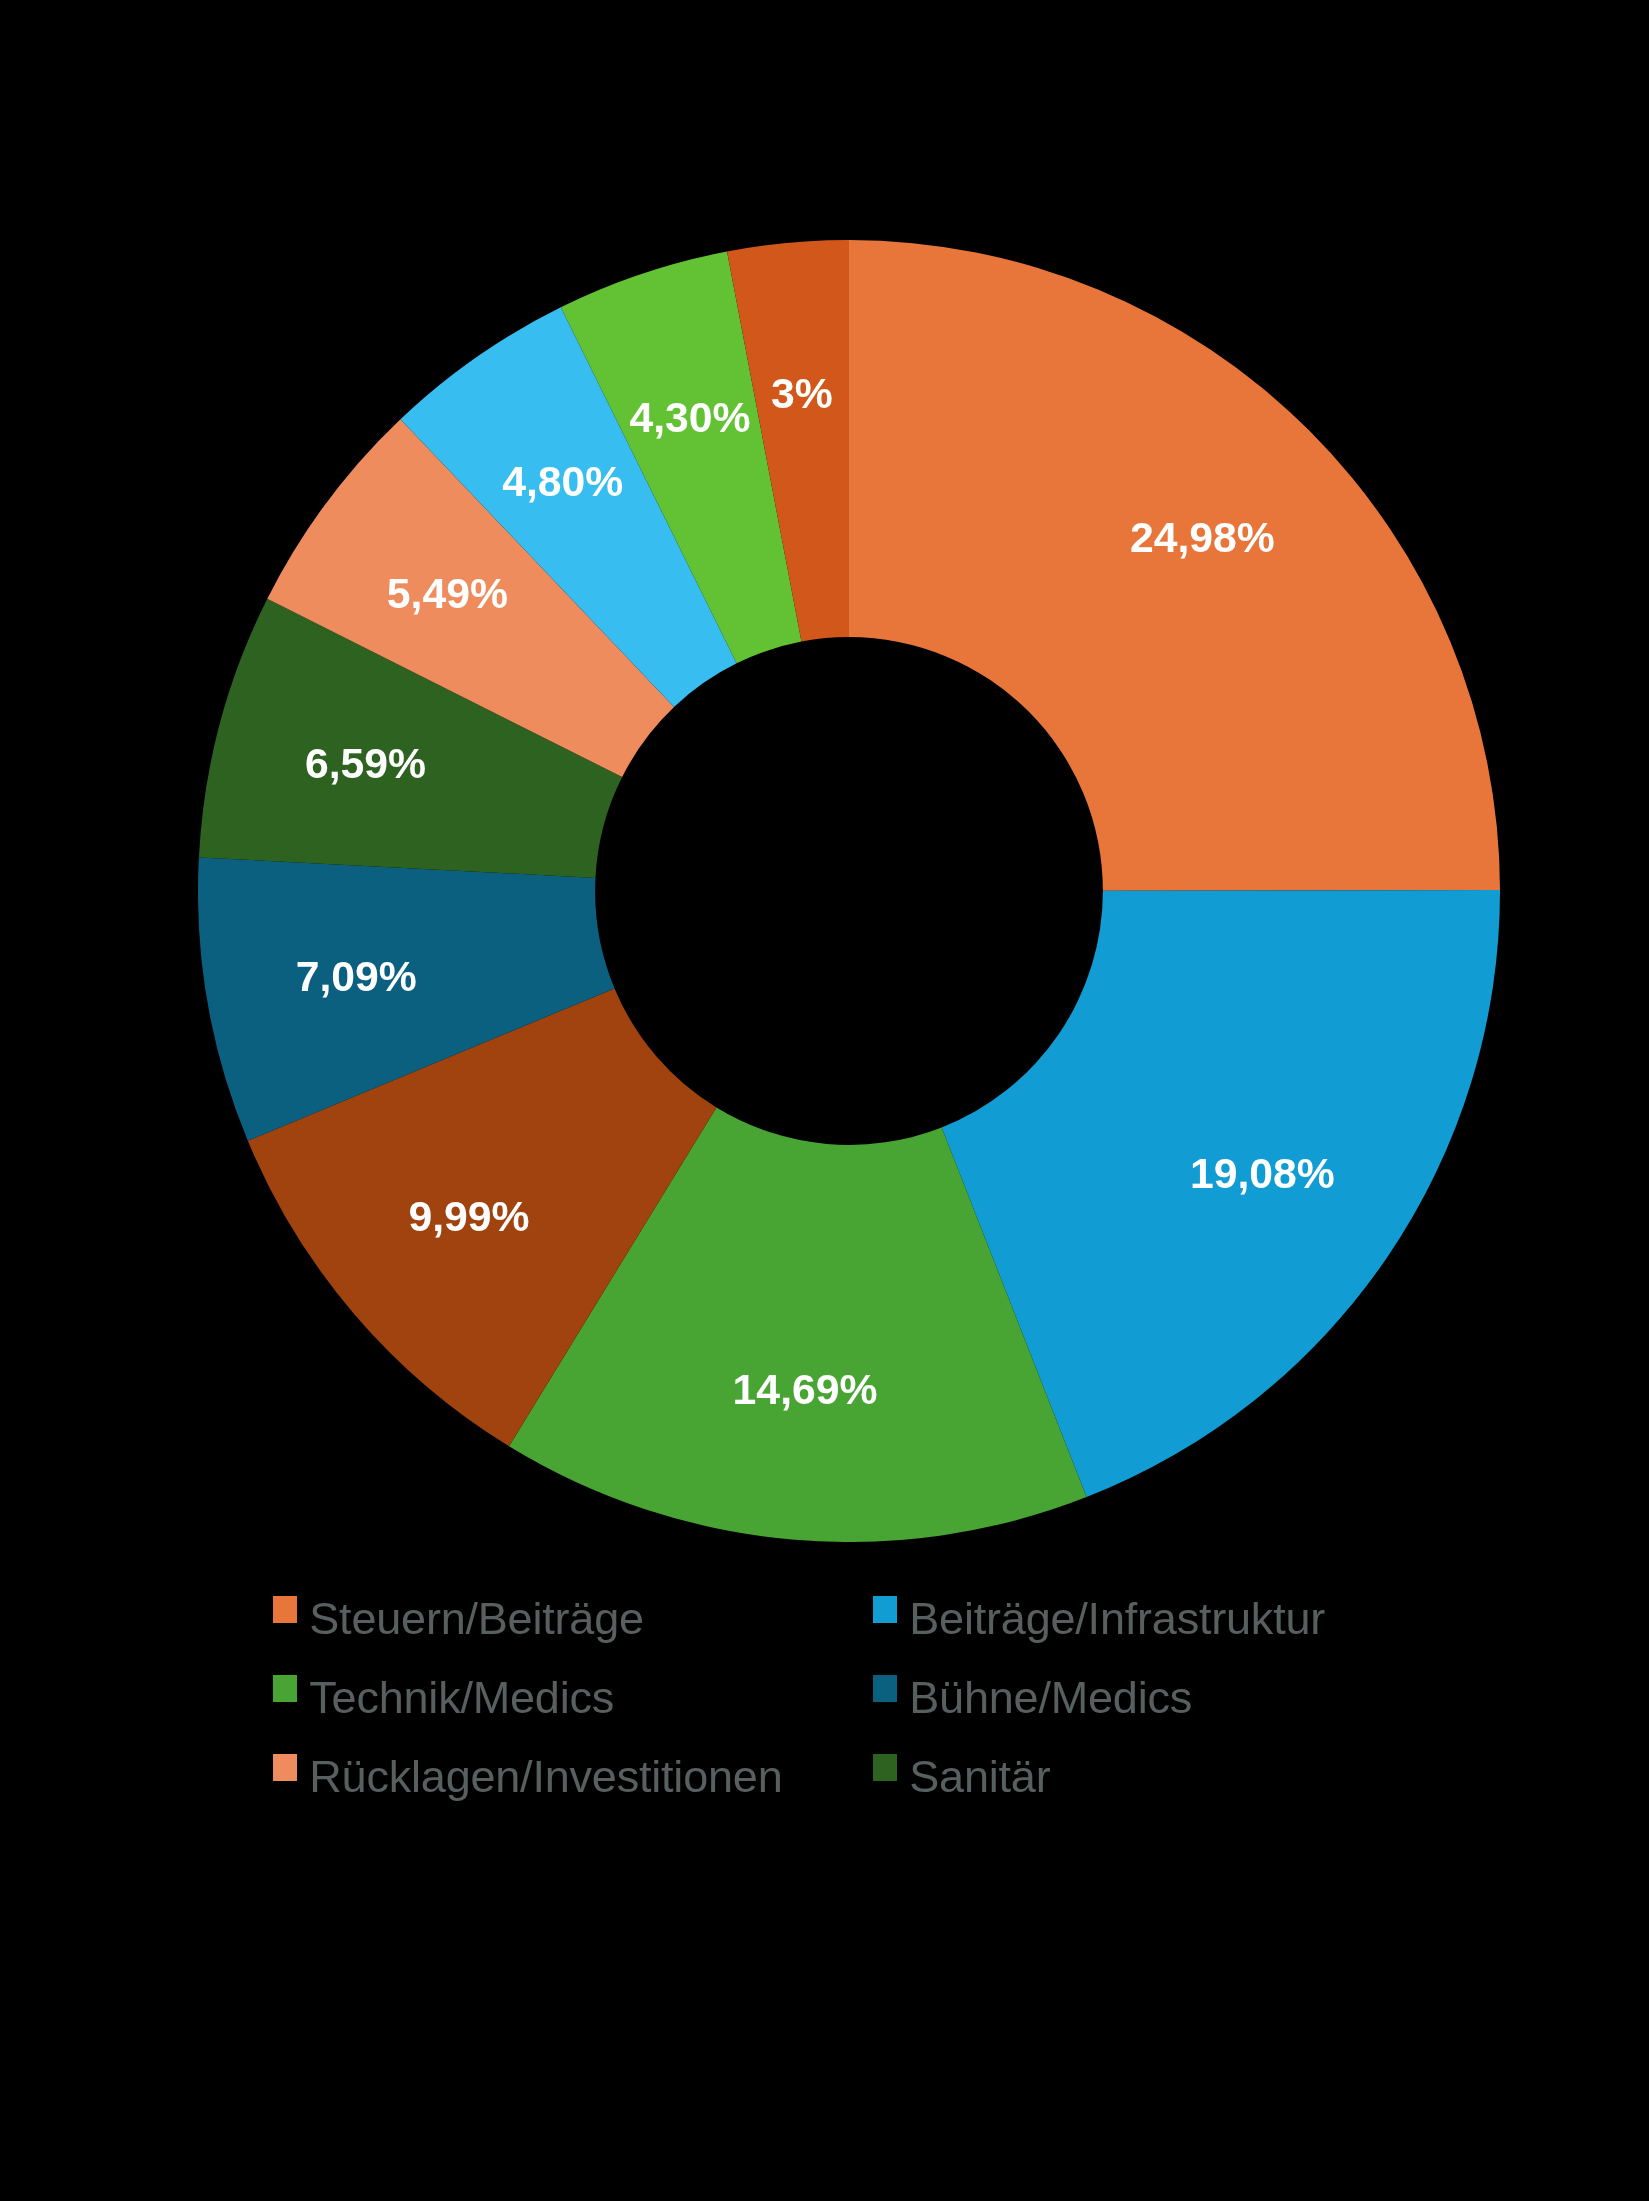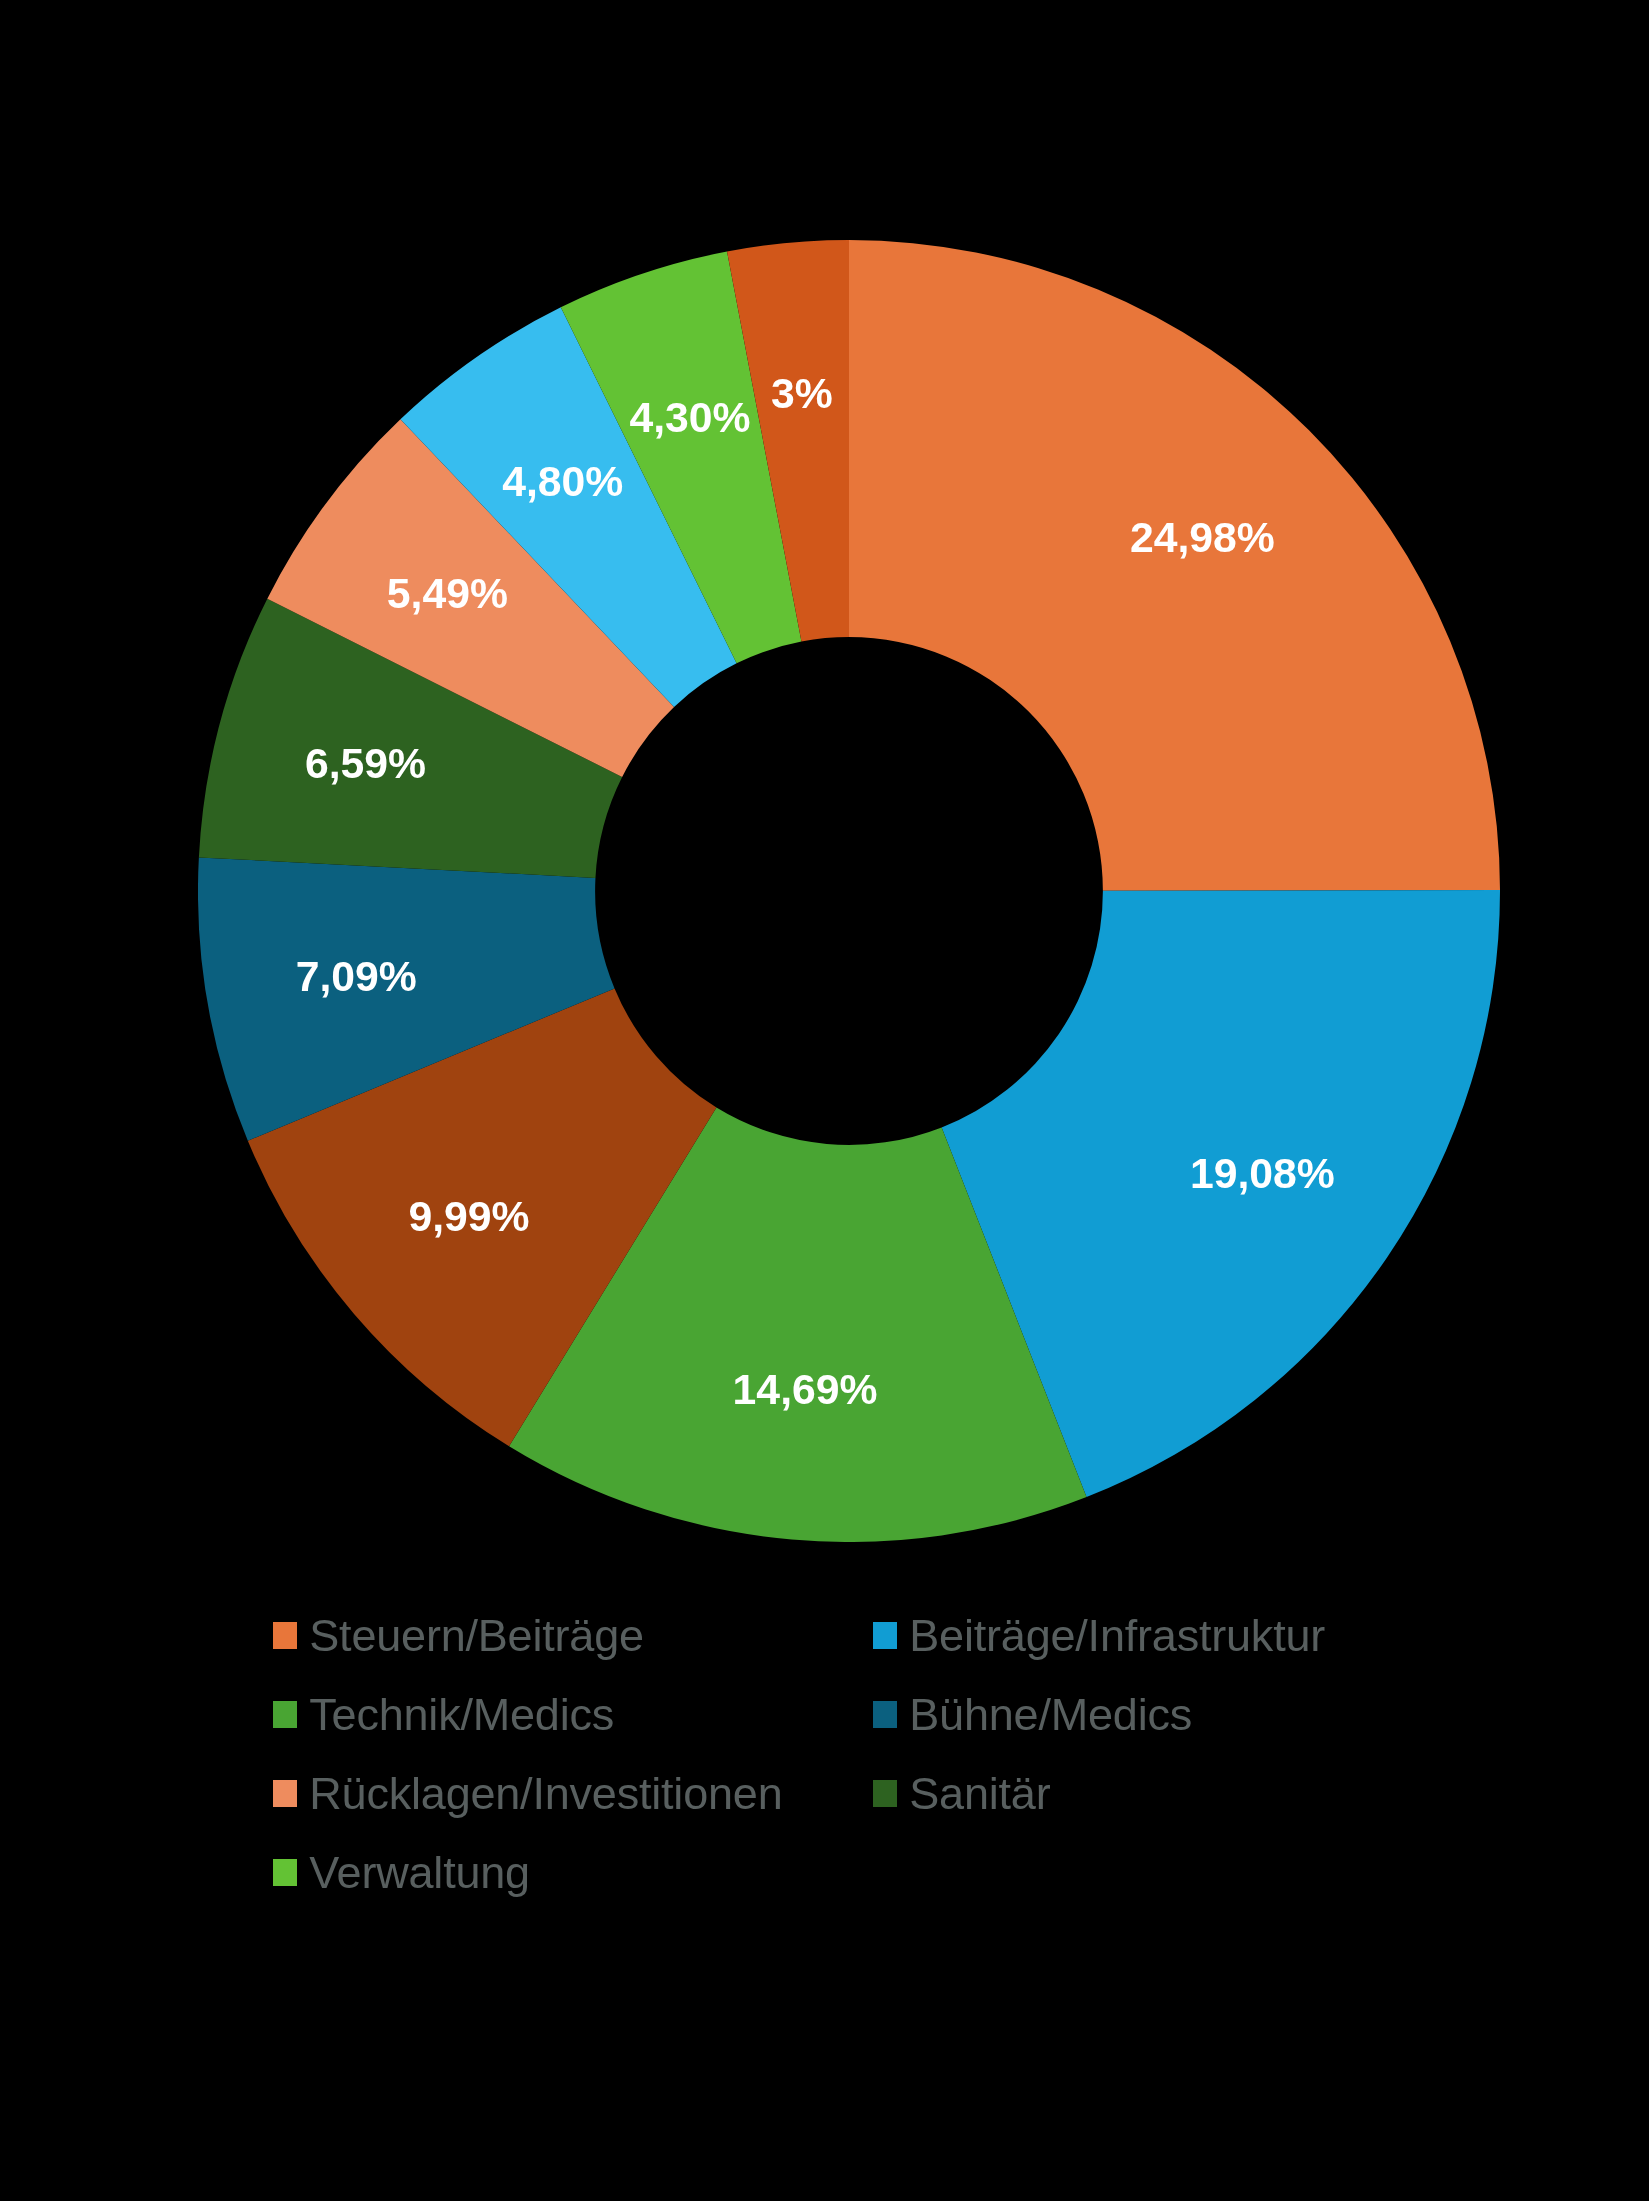--- a/index.html
+++ b/index.html
@@ -50,21 +50,20 @@
     left: 273px;
     top: 1596px;
     width: 1104px;
     display: grid;
     grid-template-columns: 600px 504px;
     grid-auto-rows: 79px;
     align-items: center;
   }
   .legend-item {
     display: flex;
-    align-items: center;
     height: 79px;
   }
   .legend-swatch {
     width: 23.6px;
     height: 27px;
     flex: 0 0 23.6px;
     margin-right: 12.7px;
     display: block;
   }
   .legend-label {
@@ -128,20 +127,16 @@
         <span class="legend-label">Bühne/Medics</span>
       </div>
       <div class="legend-item">
         <span class="legend-swatch" style="background: rgb(238, 140, 94);"></span>
         <span class="legend-label">Rücklagen/Investitionen</span>
       </div>
       <div class="legend-item">
         <span class="legend-swatch" style="background: rgb(45, 98, 32);"></span>
         <span class="legend-label">Sanitär</span>
       </div>
-      <div class="legend-item">
-        <span class="legend-swatch" style="background: rgb(99, 194, 52);"></span>
-        <span class="legend-label">Verwaltung</span>
-      </div>
     </div>
 
 </div>
 
 
 </body></html>

